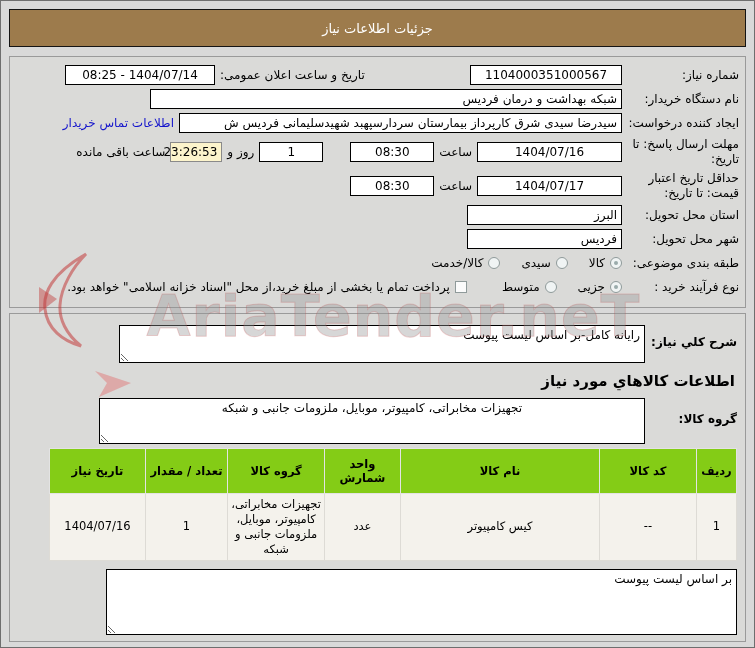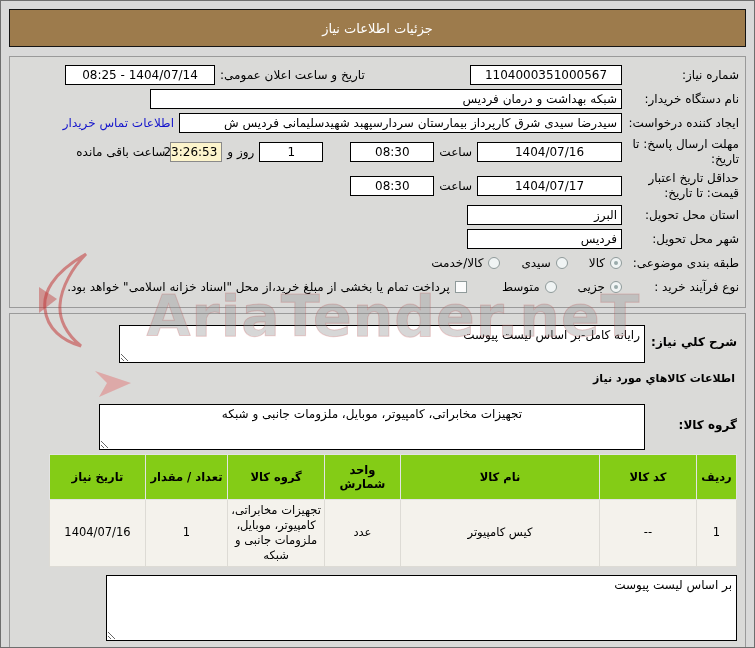--- a/index.html
+++ b/index.html
@@ -49,21 +49,21 @@
     width:12px; height:12px; border:1px solid #8f9a9a; background:#fbfbfb;
     display:inline-block; flex:0 0 12px;
   }
   .optlabel { margin-left:16px; }
   .boldlabel { font-weight:bold; }
   .ta {
     background:#fff; border:1px solid #000; resize:both;
     font-family:"DejaVu Sans", sans-serif; font-size:12px;
     padding:2px 4px; direction:rtl;
   }
-  .section-title { font-weight:bold; margin:9px 2px 19px 0; font-size:11px; }
+  .section-title { font-weight:bold; margin:9px 2px 8px 0; font-size:15px; }
   .desc-row { display:flex; align-items:flex-start; column-gap:6px; margin-top:3px; }
   table.goods {
     border-collapse:collapse; width:688px; margin-top:4px;
     border:1px solid #9a9a9a; background:#f4f2ec;
   }
   table.goods th {
     background:#84cc16; border:1px solid #e3e3e3;
     font-weight:bold; font-size:11.5px; padding:8px 2px; text-align:center;
   }
   table.goods td {

